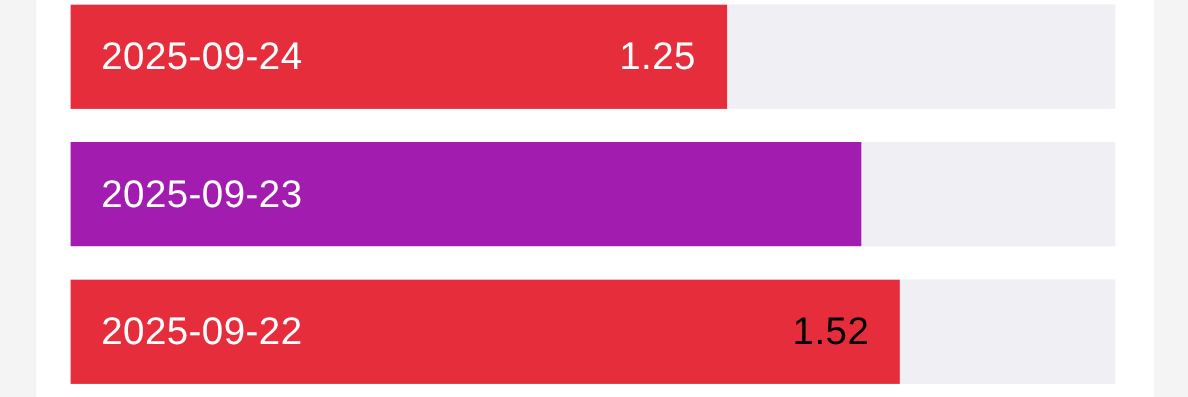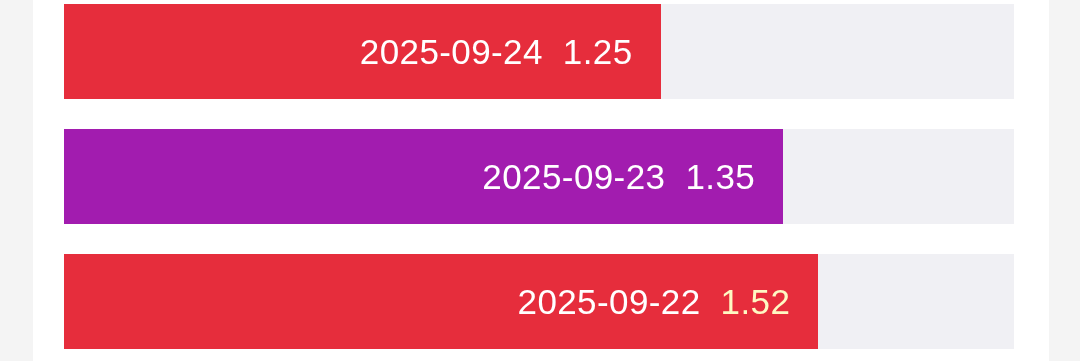--- a/index.html
+++ b/index.html
@@ -45,21 +45,21 @@
   }
 
   .bar-fill {
     position: absolute;
     left: 0;
     top: 0;
     height: 100%;
     background: #e62d3c;
     display: flex;
     align-items: center;
-    justify-content: flex-end;
+    justify-content: space-between;
     box-sizing: border-box;
     padding-left: 28px;
     padding-right: 28px;
   }
 
   .bar-label {
     color: #ffffff;
     font-size: 35px;
     font-weight: 400;
     letter-spacing: 0.4px;
@@ -86,25 +86,24 @@
     <div class="bar-row" style="background: rgb(240, 240, 244);">
       <div class="bar-fill" style="width: 62.8%; background: rgb(230, 45, 60);">
         <span class="bar-label" style="color: rgb(255, 255, 255);">2025-09-24</span>
         <span class="bar-value" style="color: rgb(255, 255, 255);">1.25</span>
       </div>
     </div>
 
     <div class="bar-row" style="background: rgb(240, 240, 244);">
       <div class="bar-fill" style="width: 75.7%; background: #a21caf;">
         <span class="bar-label" style="color: rgb(255, 255, 255);">2025-09-23</span>
-        <span class="bar-value" style="color: rgb(255, 255, 255);">1.35</span>
       </div>
     </div>
 
     <div class="bar-row" style="background: rgb(240, 240, 244);">
       <div class="bar-fill" style="width: 79.4%; background: rgb(230, 45, 60);">
         <span class="bar-label" style="color: rgb(255, 255, 255);">2025-09-22</span>
-        <span class="bar-value" style="color: #fef9c3;">1.52</span>
+        <span class="bar-value" style="color: #000000;">1.52</span>
       </div>
     </div>
 
   </div>
 </div>
 
 </body></html>

